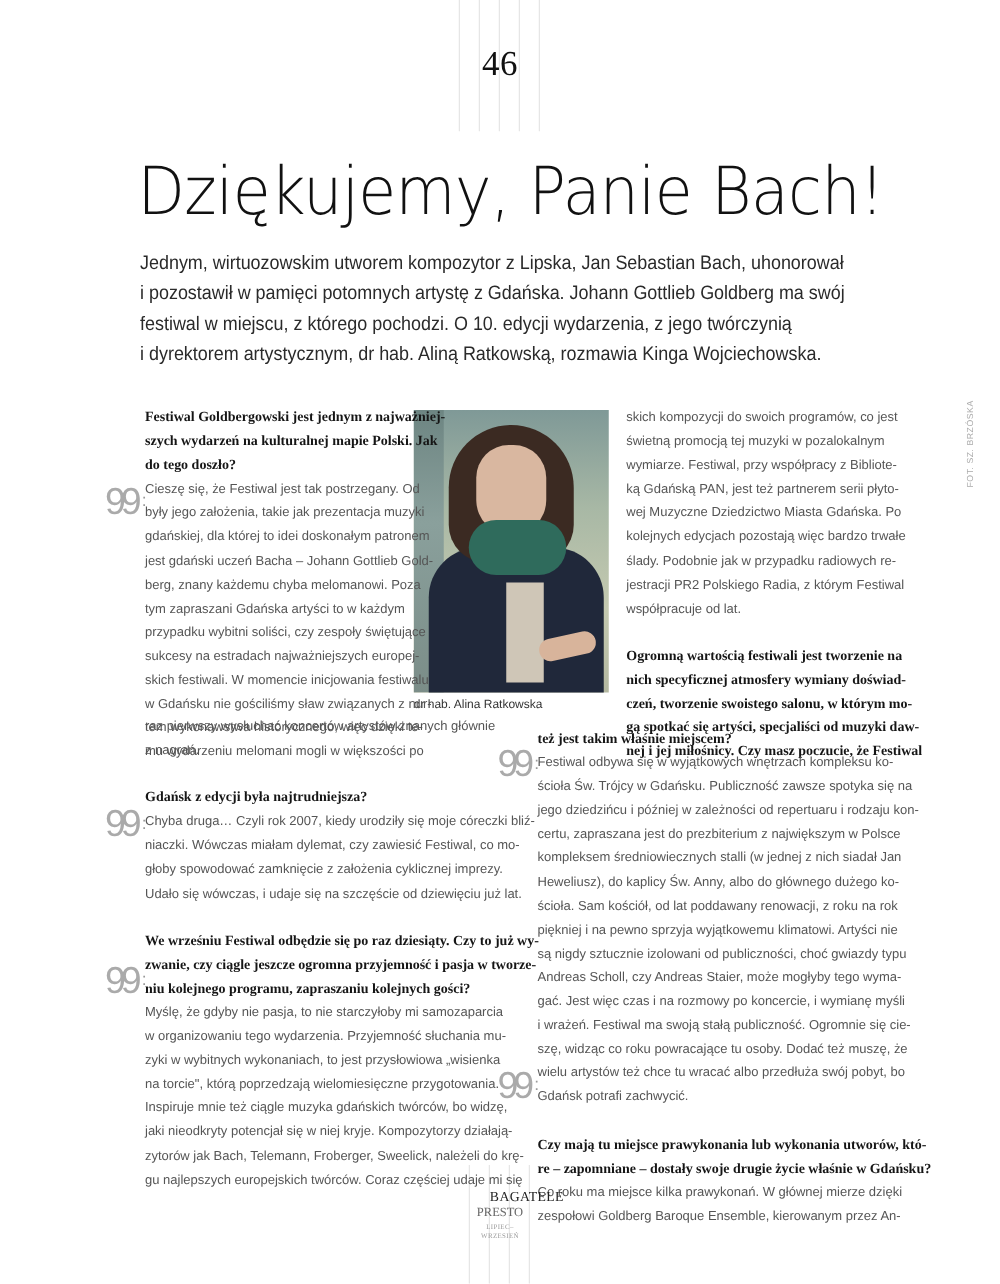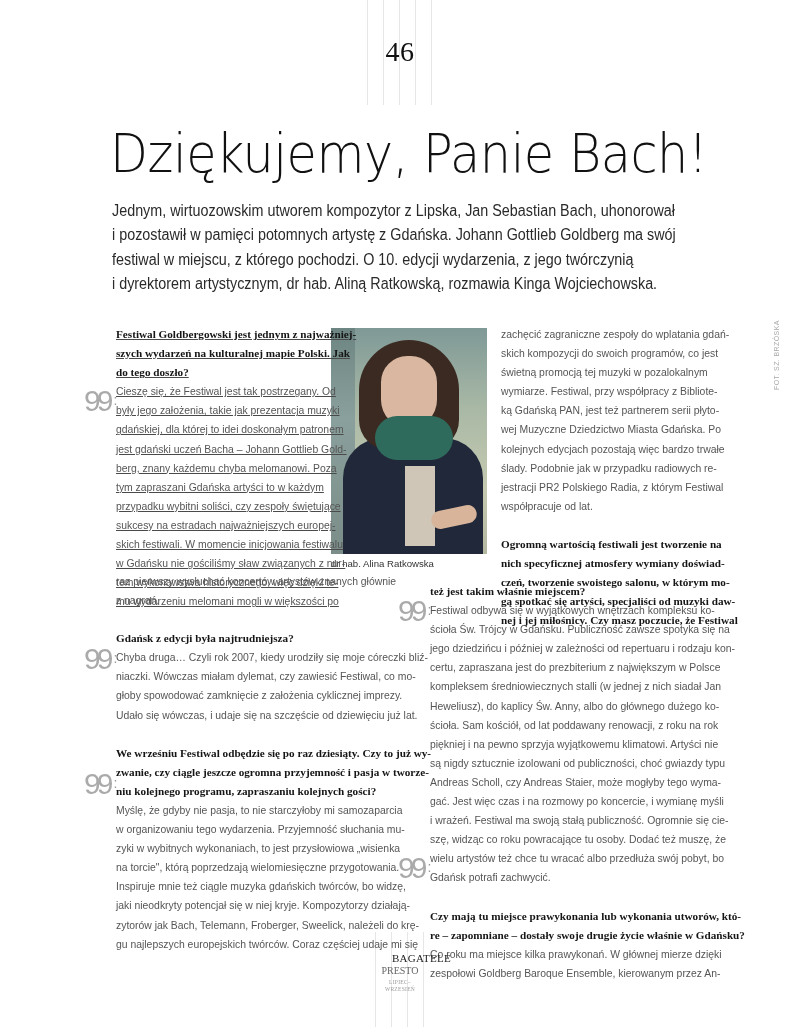--- a/index.html
+++ b/index.html
@@ -102,21 +102,21 @@
 </div>
 <div class="caption">dr hab. Alina Ratkowska</div>
 <div class="credit">FOT. SZ. BRZÓSKA</div>
 
 <div class="quote-mark" style="left:84px; top:390px;"><span>99</span><b>:</b></div>
 <div class="quote-mark" style="left:84px; top:648px;"><span>99</span><b>:</b></div>
 <div class="quote-mark" style="left:84px; top:773px;"><span>99</span><b>:</b></div>
 <div class="quote-mark" style="left:398px; top:600px;"><span>99</span><b>:</b></div>
 <div class="quote-mark" style="left:398px; top:857px;"><span>99</span><b>:</b></div>
 
-<div class="col" style="left:116px; top:325px; width:212px;text-decoration:underline;">
+<div class="col" style="left:116px; top:325px; width:212px;">
   <p class="q">
     <span class="line">Festiwal Goldbergowski jest jednym z najważniej-</span>
     <span class="line">szych wydarzeń na kulturalnej mapie Polski. Jak</span>
     <span class="line">do tego doszło?</span>
   </p>
   <p class="a">
     <span class="line">Cieszę się, że Festiwal jest tak postrzegany. Od</span>
     <span class="line">były jego założenia, takie jak prezentacja muzyki</span>
     <span class="line">gdańskiej, dla której to idei doskonałym patronem</span>
     <span class="line">jest gdański uczeń Bacha – Johann Gottlieb Gold-</span>
@@ -159,21 +159,20 @@
     <span class="line">na torcie", którą poprzedzają wielomiesięczne przygotowania.</span>
     <span class="line">Inspiruje mnie też ciągle muzyka gdańskich twórców, bo widzę,</span>
     <span class="line">jaki nieodkryty potencjał się w niej kryje. Kompozytorzy działają-</span>
     <span class="line">zytorów jak Bach, Telemann, Froberger, Sweelick, należeli do krę-</span>
     <span class="line">gu najlepszych europejskich twórców. Coraz częściej udaje mi się</span>
   </p>
 </div>
 
 <div class="col" style="left:501px; top:325px; width:212px;">
   <p class="a">
-    <span class="line">zachęcić zagraniczne zespoły do wplatania gdań-</span>
     <span class="line">skich kompozycji do swoich programów, co jest</span>
     <span class="line">świetną promocją tej muzyki w pozalokalnym</span>
     <span class="line">wymiarze. Festiwal, przy współpracy z Bibliote-</span>
     <span class="line">ką Gdańską PAN, jest też partnerem serii płyto-</span>
     <span class="line">wej Muzyczne Dziedzictwo Miasta Gdańska. Po</span>
     <span class="line">kolejnych edycjach pozostają więc bardzo trwałe</span>
     <span class="line">ślady. Podobnie jak w przypadku radiowych re-</span>
     <span class="line">jestracji PR2 Polskiego Radia, z którym Festiwal</span>
     <span class="line">współpracuje od lat.</span>
   </p>

